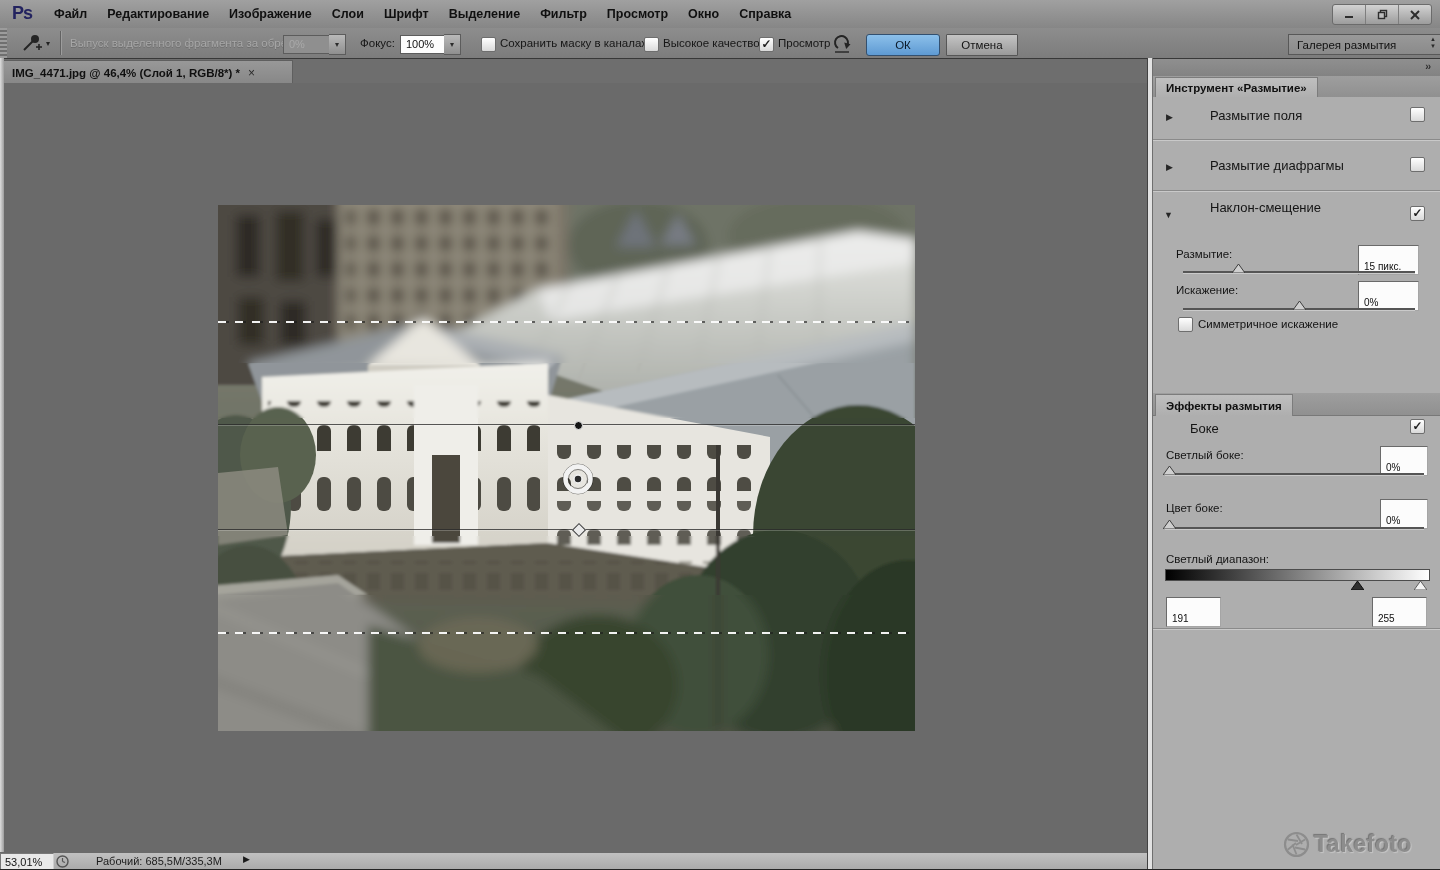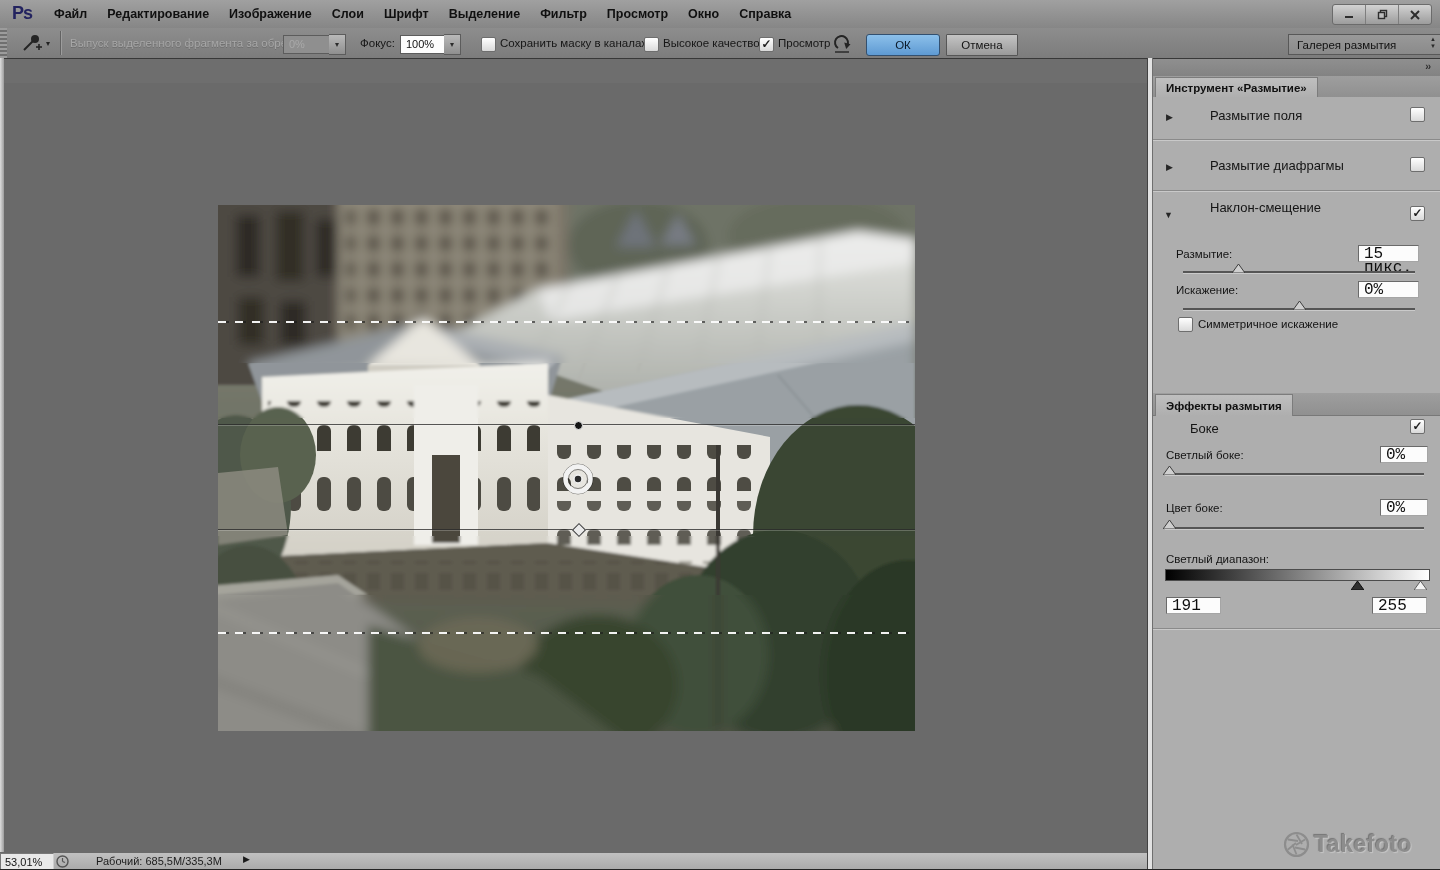--- a/index.html
+++ b/index.html
@@ -82,21 +82,21 @@
   .ptabrow{position:absolute;left:1153px;width:287px;height:21px;
     background:linear-gradient(#9e9e9e,#909090);border-bottom:1px solid #787878;}
   .ptab{position:absolute;height:20px;background:linear-gradient(#bfbfbf,#aeaeae);
     border:1px solid #7c7c7c;border-bottom:none;font-weight:bold;font-size:11.5px;color:#101010;
     display:flex;align-items:center;padding:0 10px;}
   .pbody{position:absolute;left:1153px;width:287px;background:#aeaeae;}
   .tri{position:absolute;font-size:9px;color:#262626;}
   .plabel{position:absolute;font-size:11.5px;color:#141414;white-space:nowrap;}
   .plabel.hdr{font-weight:normal;font-size:13px;margin-left:24px;}
   .vbox{position:absolute;background:#fcfcfc;border:1px solid;border-color:#6a6a6a #a5a5a5 #a5a5a5 #6a6a6a;
-    font-size:16px;color:#0e0e0e;height:14px;line-height:14px;padding:1px 0 0 5px;font-family:Liberation Mono, monospace;}
+    font-size:10px;color:#0e0e0e;height:14px;line-height:14px;padding:14px 0 0 5px;}
   .pdivider{position:absolute;left:1153px;width:287px;height:2px;
     background:linear-gradient(#8a8a8a 0 1px,#c9c9c9 1px 2px);}
   .track{position:absolute;height:2px;background:#555555;border-bottom:1px solid #cacaca;}
   .thumb{position:absolute;width:13px;height:9px;}
   #lightrange-bar{left:1165px;top:569px;width:263px;height:10px;border:1px solid #4c4c4c;
     background:linear-gradient(90deg,#000,#fff);}
 
   
   #statusbar{left:0;top:852px;width:1147px;height:18px;
     background:linear-gradient(#c0c0c0,#a8a8a8);border-top:1px solid #6a6a6a;}
@@ -202,20 +202,24 @@
 
   <div id="workspace-combo" class="abs">
     <span>Галерея размытия</span>
     <span id="workspace-spin">
       <span>▲</span>
       <span>▼</span>
     </span>
   </div>
 
   <div id="tabbar" class="abs"></div>
+  <div id="doctab" class="abs">
+    <span class="nw">IMG_4471.jpg @ 46,4% (Слой 1, RGB/8*) *</span>
+    <span class="close">×</span>
+  </div>
 
   <div id="canvas" class="abs"></div>
   <div id="leftstrip" class="abs"></div>
 
   <div id="photo" class="abs">
     <svg width="697" height="526" viewBox="0 0 697 526">
       <defs>
         <linearGradient id="bgG" x1="0" y1="0" x2="0" y2="1">
           <stop offset="0" stop-color="#8a8c81"></stop>
             <stop offset="0.5" stop-color="#6b6e60"></stop>

